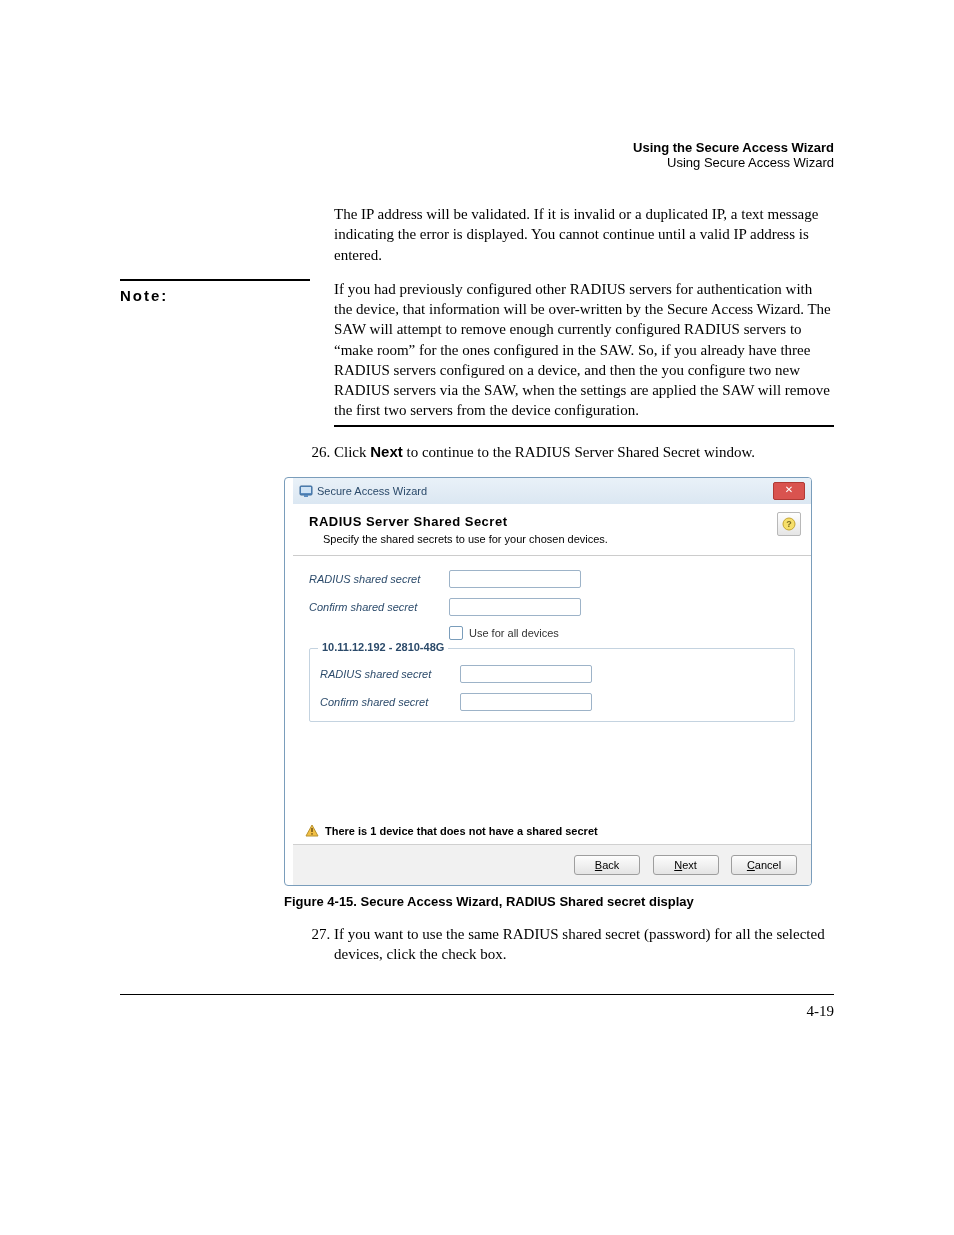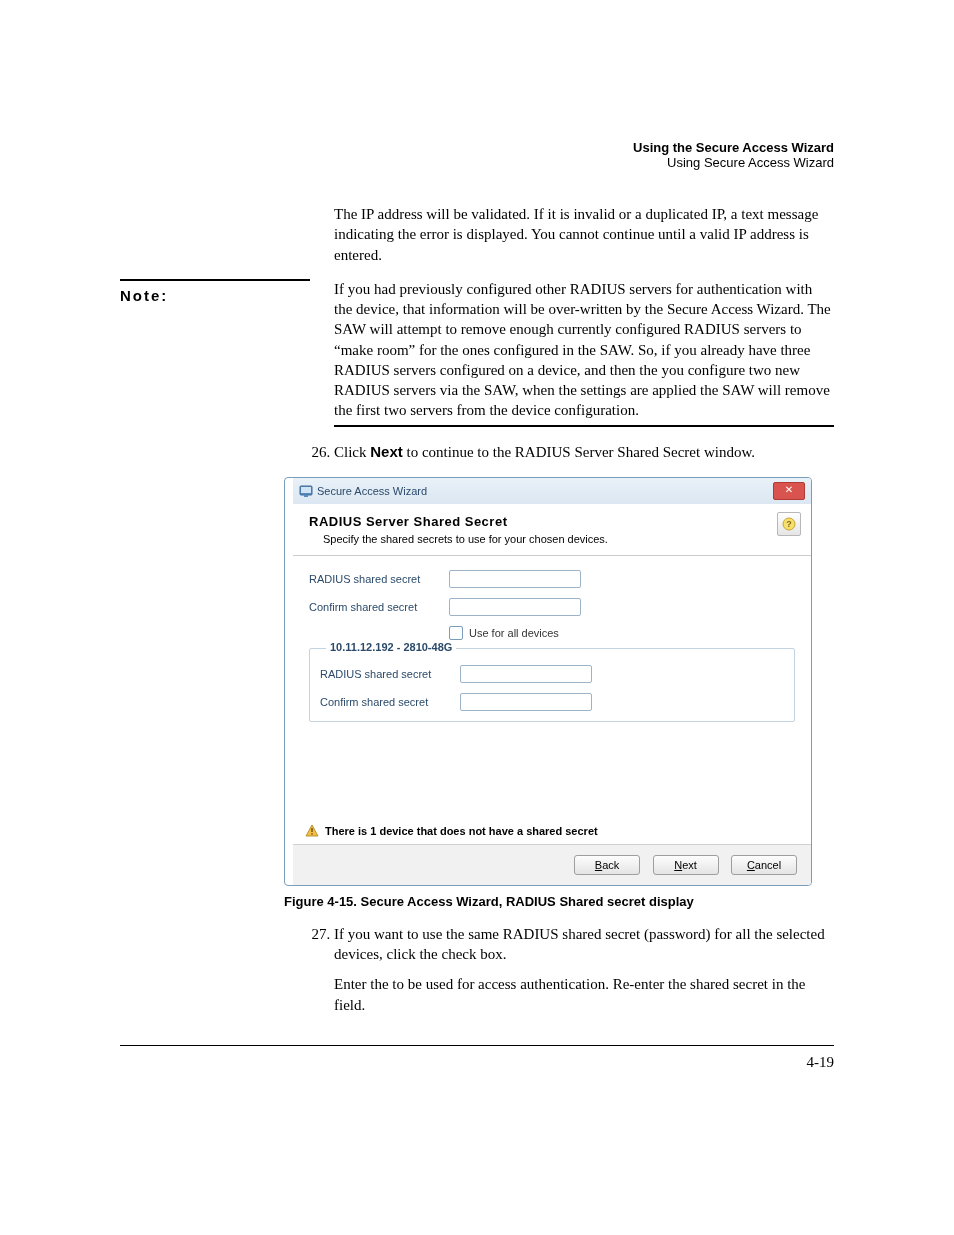--- a/index.html
+++ b/index.html
@@ -135,20 +135,21 @@
     min-height: 242px;
   }
   .form-row {
     display: flex;
     align-items: center;
     margin-bottom: 10px;
   }
   .form-label {
     width: 140px;
     flex: 0 0 140px;
+    font-style: italic;
   }
   .text-input {
     width: 130px; height: 16px;
     border: 1px solid #9db3c8;
     border-radius: 2px;
     background: #fff;
   }
   .chk-row {
     display: flex;
     align-items: center;
@@ -166,21 +167,21 @@
   }
   .fieldset {
     border: 1px solid #c4d3e0;
     border-radius: 2px;
     padding: 16px 10px 10px 10px;
     position: relative;
     margin-top: 8px;
   }
   .legend {
     position: absolute;
-    top: -8px; left: 16px;
+    top: -8px; left: 8px;
     background: #fff;
     padding: 0 4px;
     font-weight: bold;
     font-size: 11px;
     color: #2b4a6a;
     white-space: nowrap;
   }
   .warn-bar {
     display: flex;
     align-items: center;
@@ -323,22 +324,19 @@
     </div>
 
     <div class="fig-caption">Figure 4-15. Secure Access Wizard, RADIUS Shared secret display</div>
   </div>
 
   <ol class="steps" start="27">
     <li>
       <div>
         <span>If you want to use the same RADIUS shared secret (password) for all the selected devices, click the </span><span> check box.</span>
       </div>
-      <div style="margin-top:10px;">
-        <span>Enter the </span><span> to be used for access authentication. Re-enter the shared secret in the </span><span> field.</span>
-      </div>
     </li>
   </ol>
 
   <hr class="footer-rule">
   <div class="page-number">4-19</div>
 
 </div>
 
 </body></html>

